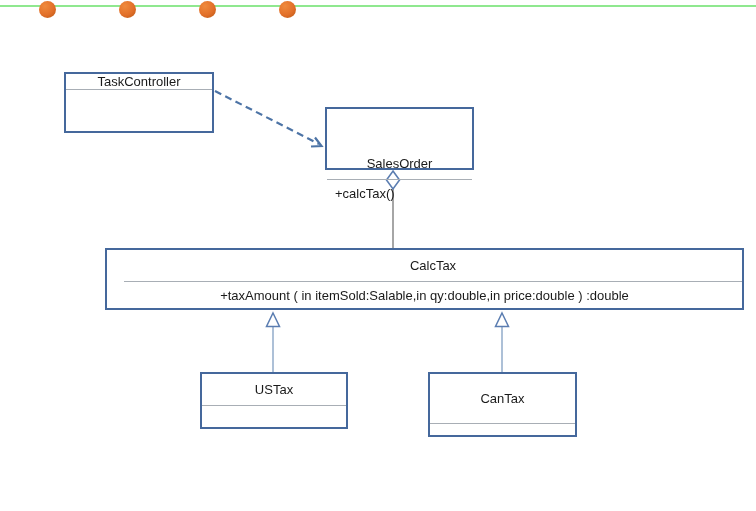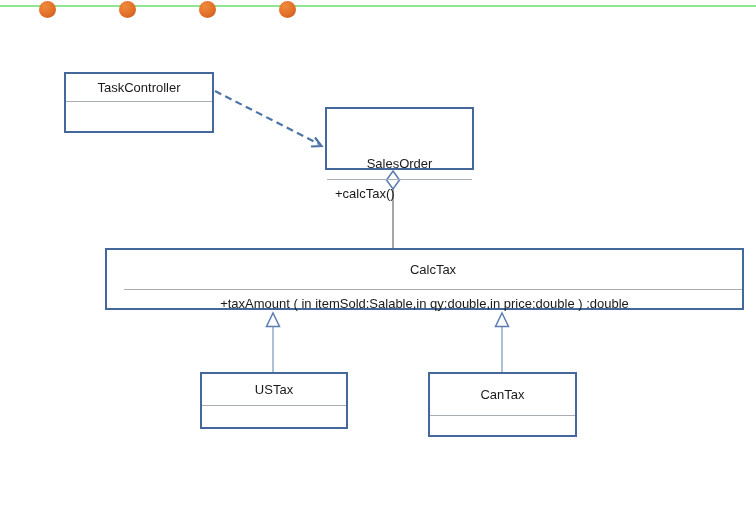--- a/index.html
+++ b/index.html
@@ -34,37 +34,37 @@
     white-space: nowrap;
   }
   .uml-members {
     display: flex; align-items: center; box-sizing: border-box;
     white-space: nowrap;
   }
   .centered { justify-content: center; }
   .left-pad { padding-left: 8px; }
 
   #box-task-controller { left: 64px;  top: 72px;  width: 150px; height: 61px; }
-  #box-task-controller .uml-title   { height: 28px; }
+  #box-task-controller .uml-title   { height: 16px; }
   #box-task-controller .uml-members { height: 27px; }
 
   #box-sales-order { left: 325px; top: 107px; width: 149px; height: 63px; }
   #box-sales-order .uml-title   { height: 32px; margin-top: 39px; }
   #box-sales-order .uml-members { height: 27px; }
 
   #box-calc-tax { left: 105px; top: 248px; width: 639px; height: 62px; }
-  #box-calc-tax .uml-title   { height: 40px; margin-left: 17px; }
+  #box-calc-tax .uml-title   { height: 32px; margin-left: 17px; }
   #box-calc-tax .uml-members { height: 26px; }
 
   #box-us-tax { left: 200px; top: 372px; width: 148px; height: 57px; }
   #box-us-tax .uml-title   { height: 32px; }
   #box-us-tax .uml-members { height: 29px; }
 
   #box-can-tax { left: 428px; top: 372px; width: 149px; height: 65px; }
-  #box-can-tax .uml-title   { height: 42px; text-align: right; }
+  #box-can-tax .uml-title   { height: 50px; text-align: right; }
   #box-can-tax .uml-members { height: 29px; }
 
   svg.connectors {
     position: absolute; left: 0; top: 0; width: 756px; height: 511px;
     pointer-events: none;
   }
 </style>
 </head>
 <body>
 

